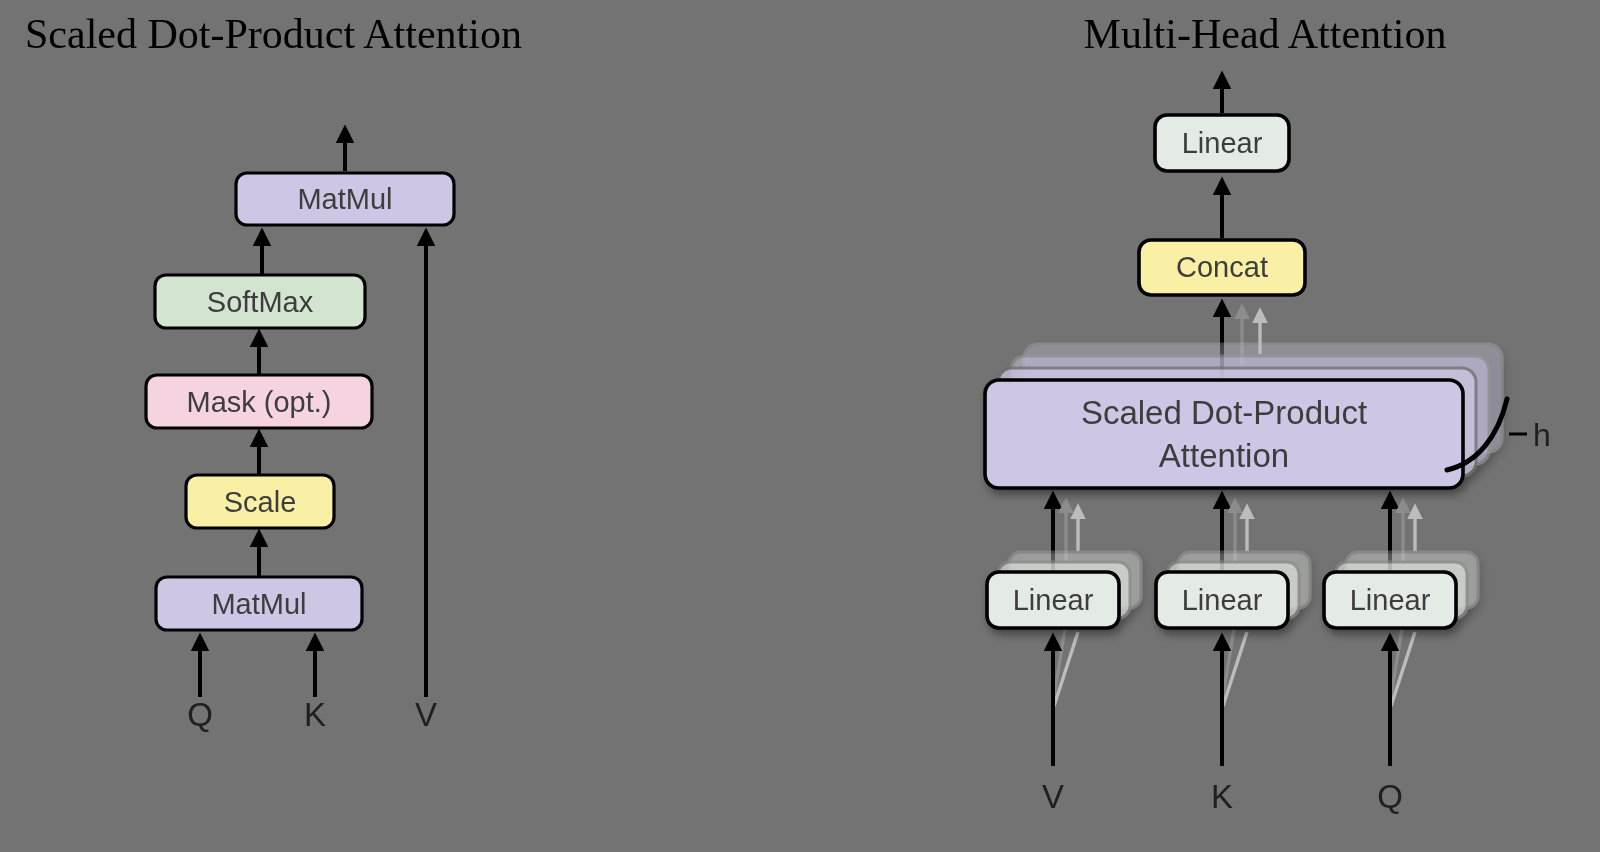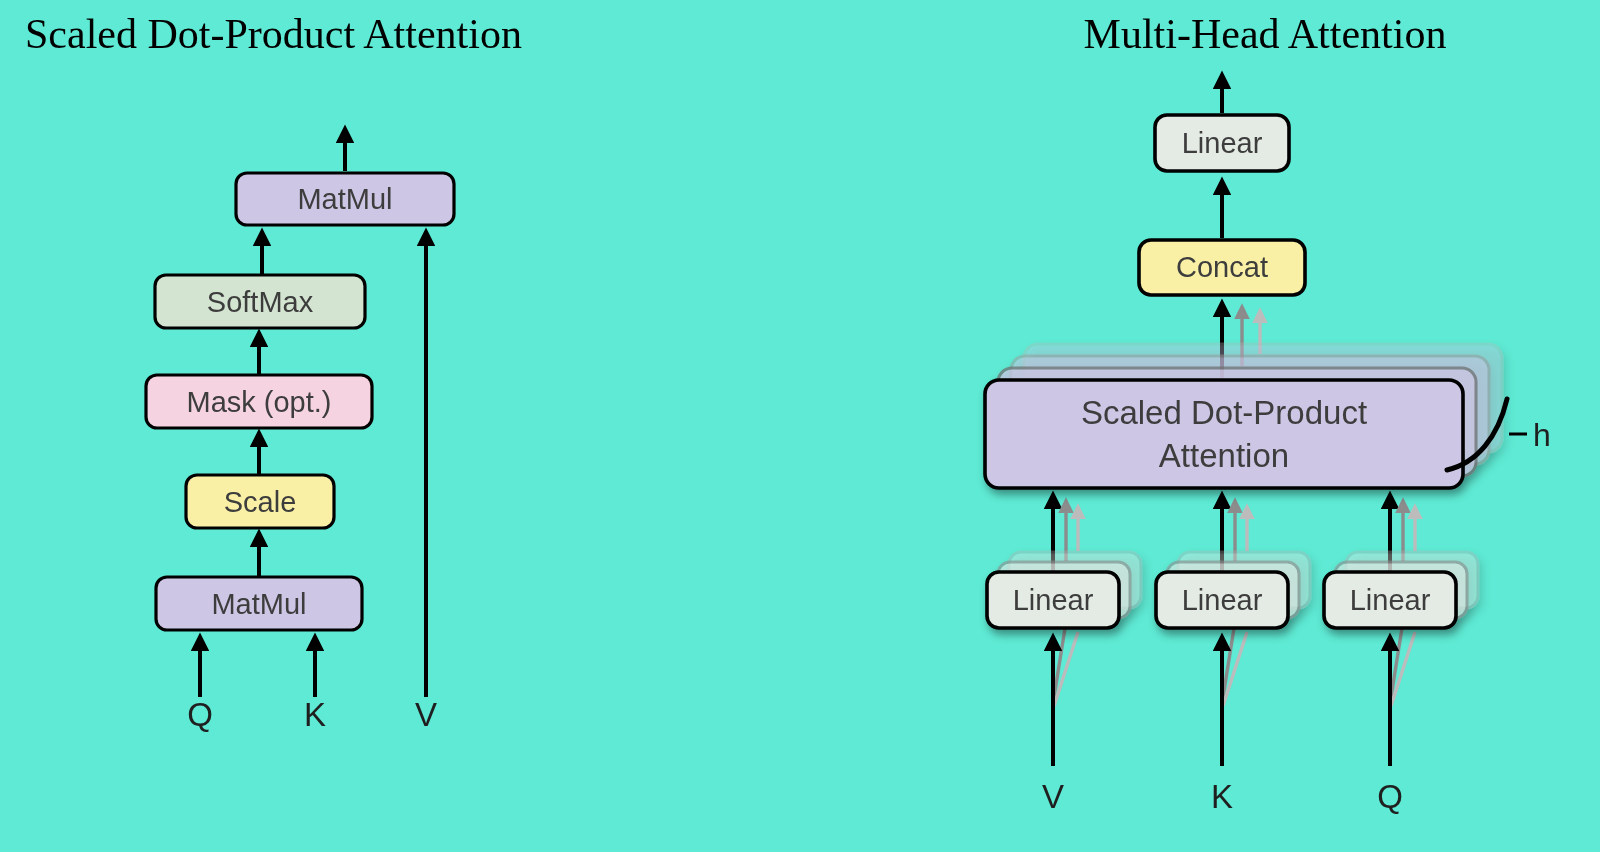--- a/index.html
+++ b/index.html
@@ -4,21 +4,21 @@
 <style>
   html, body {
     margin: 0;
     padding: 0;
     background: #ffffff;
   }
   .canvas {
     position: relative;
     width: 1600px;
     height: 852px;
-    background: #5eead4;
+    background: #737373;
     overflow: hidden;
   }
   svg { display: block; }
   .title-text {
     font-family: "Liberation Serif", serif;
     font-size: 42px;
     fill: #000000;
   }
   .title-center { text-anchor: middle; }
   .box-label {

